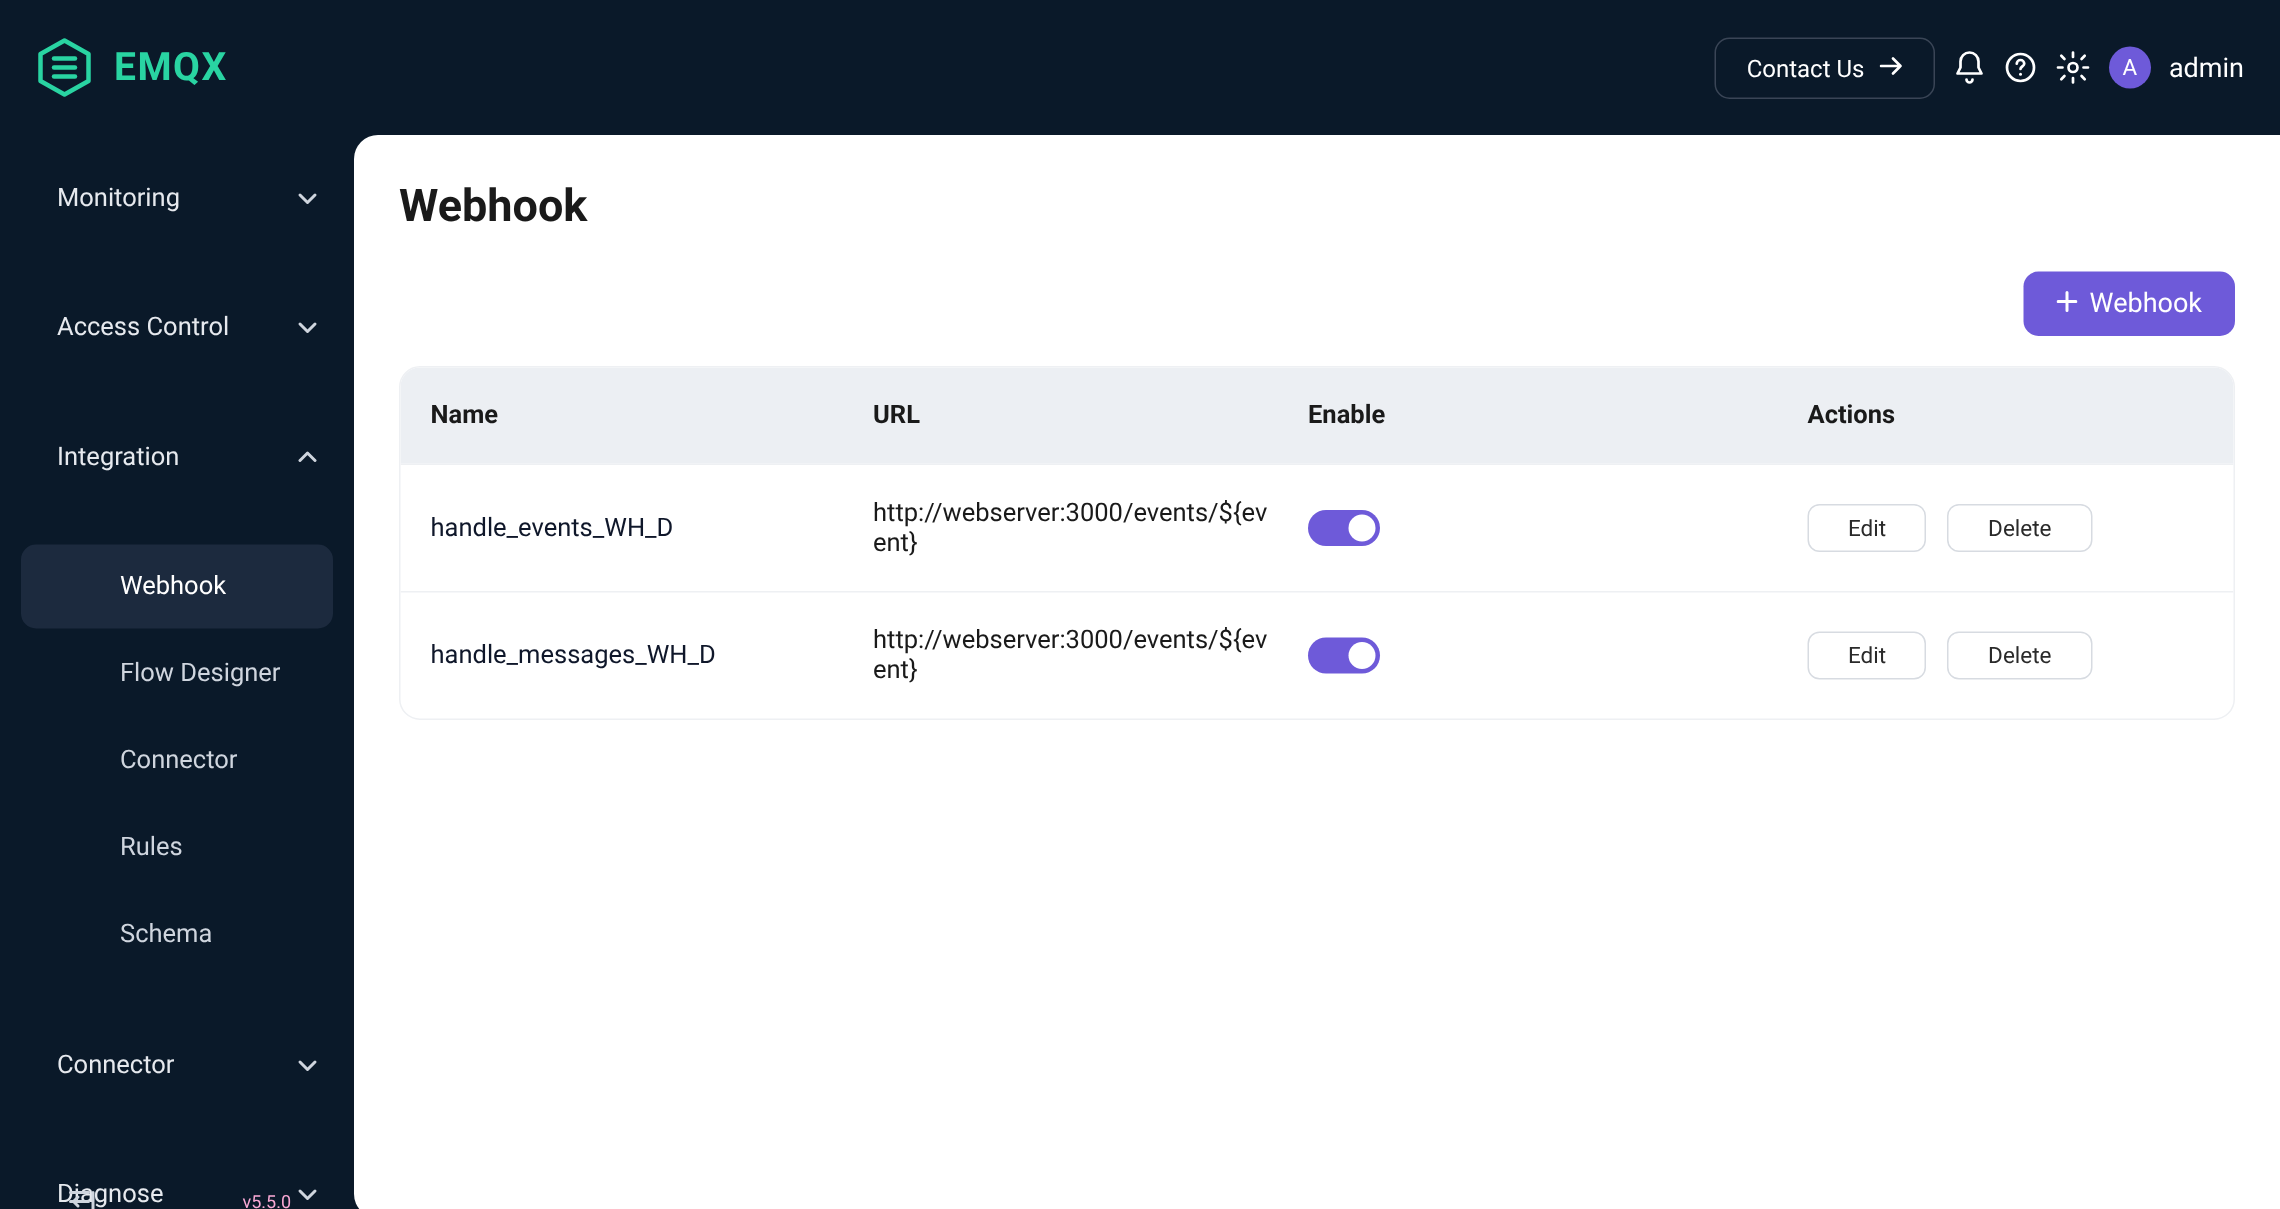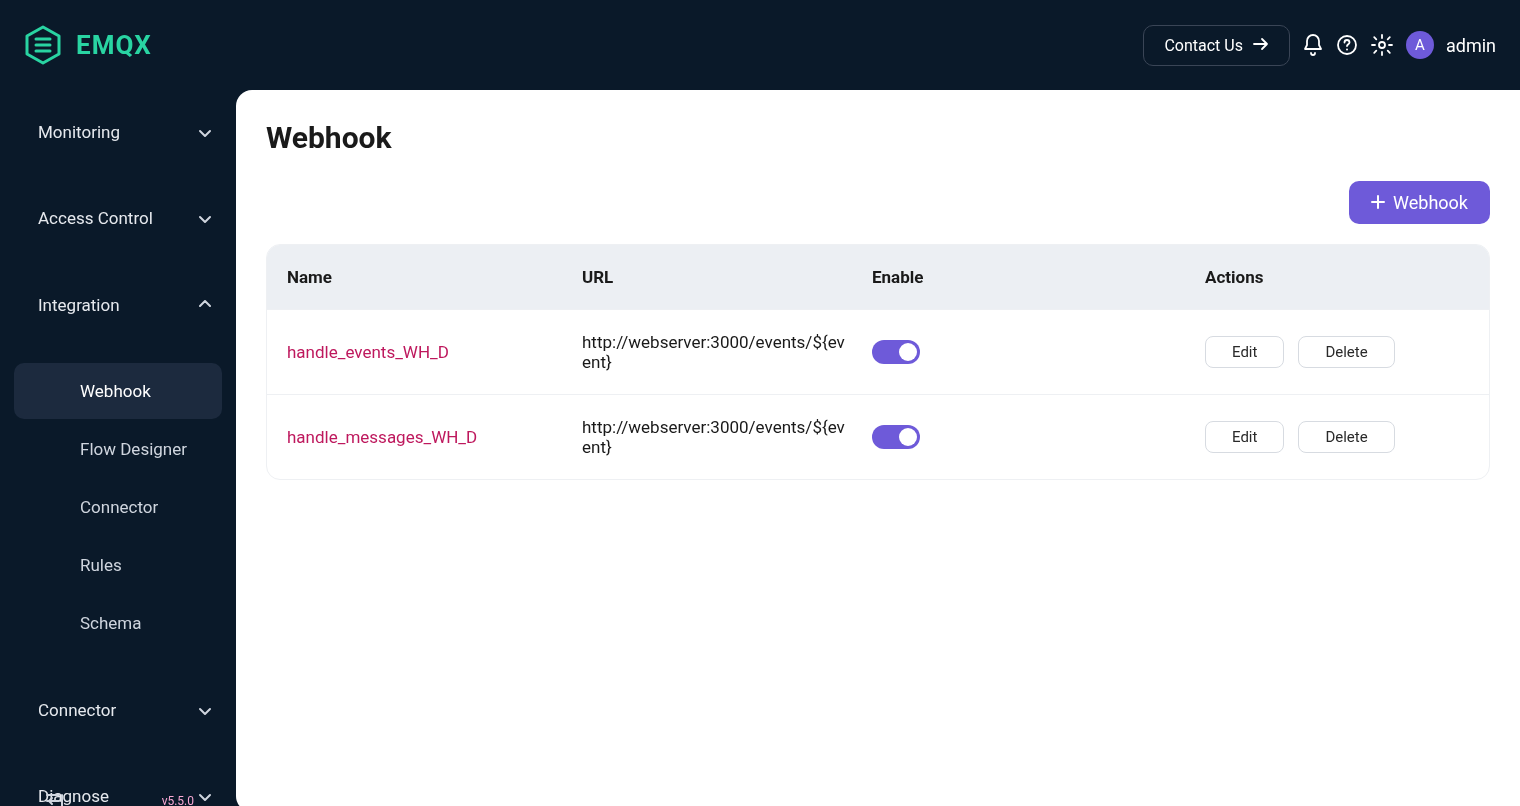--- a/index.html
+++ b/index.html
@@ -201,21 +201,21 @@
 .col-actions { flex: 1; }
 .table-row {
   display: flex;
   align-items: center;
   padding: 22px 20px;
   border-top: 1px solid #eef0f3;
   font-size: 17px;
   color: #1a1a1a;
 }
 .table-row .link {
-  color: #be185d;
+  color: #0f172a;
   cursor: pointer;
 }
 .toggle {
   width: 48px;
   height: 24px;
   border-radius: 24px;
   background: #6e5ad9;
   position: relative;
   cursor: pointer;
 }

